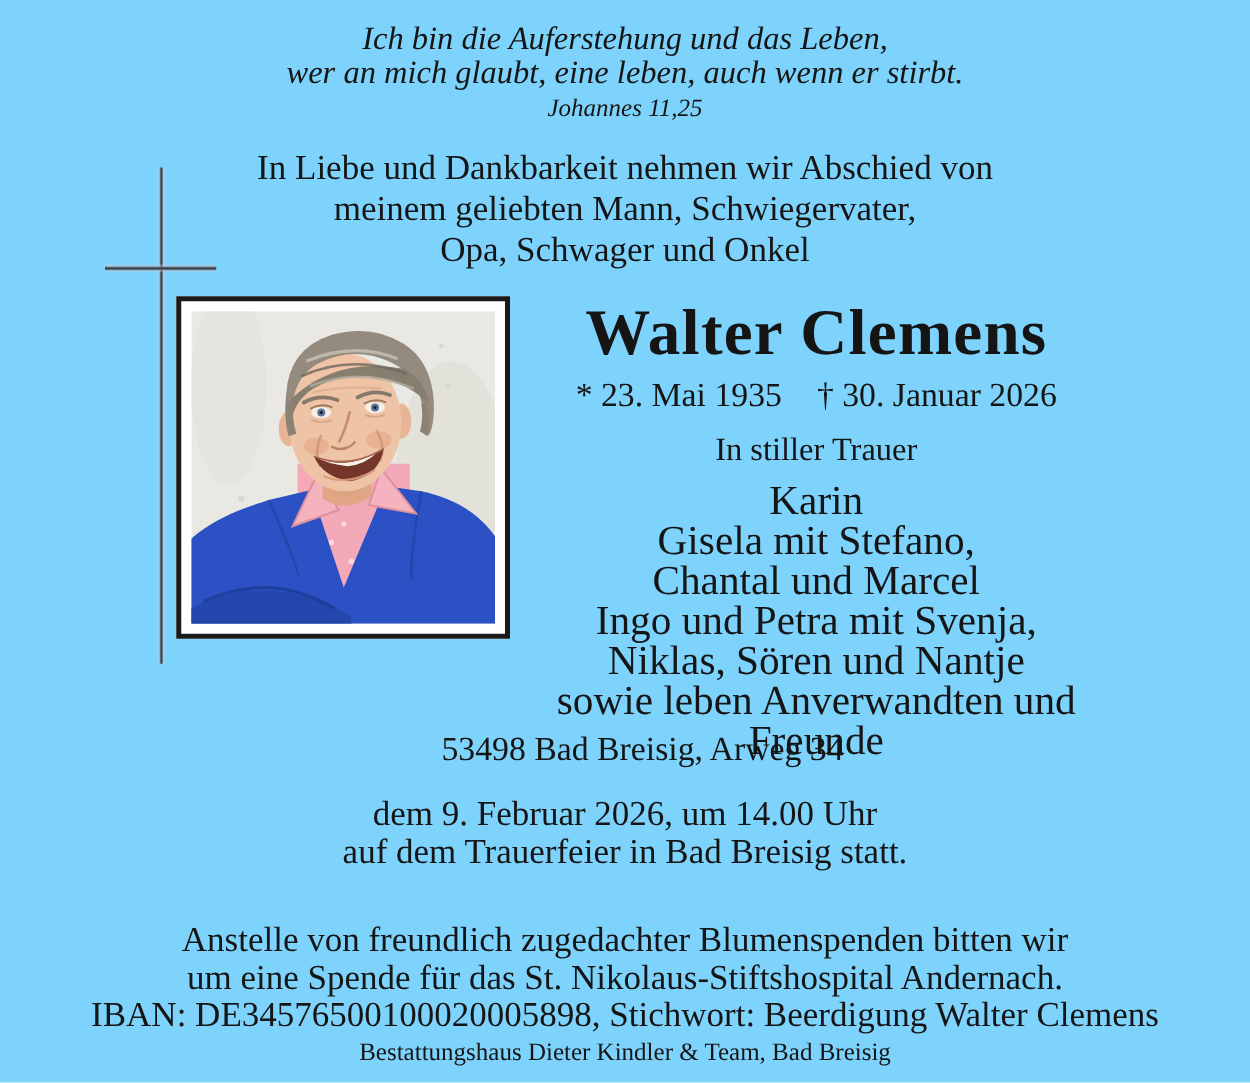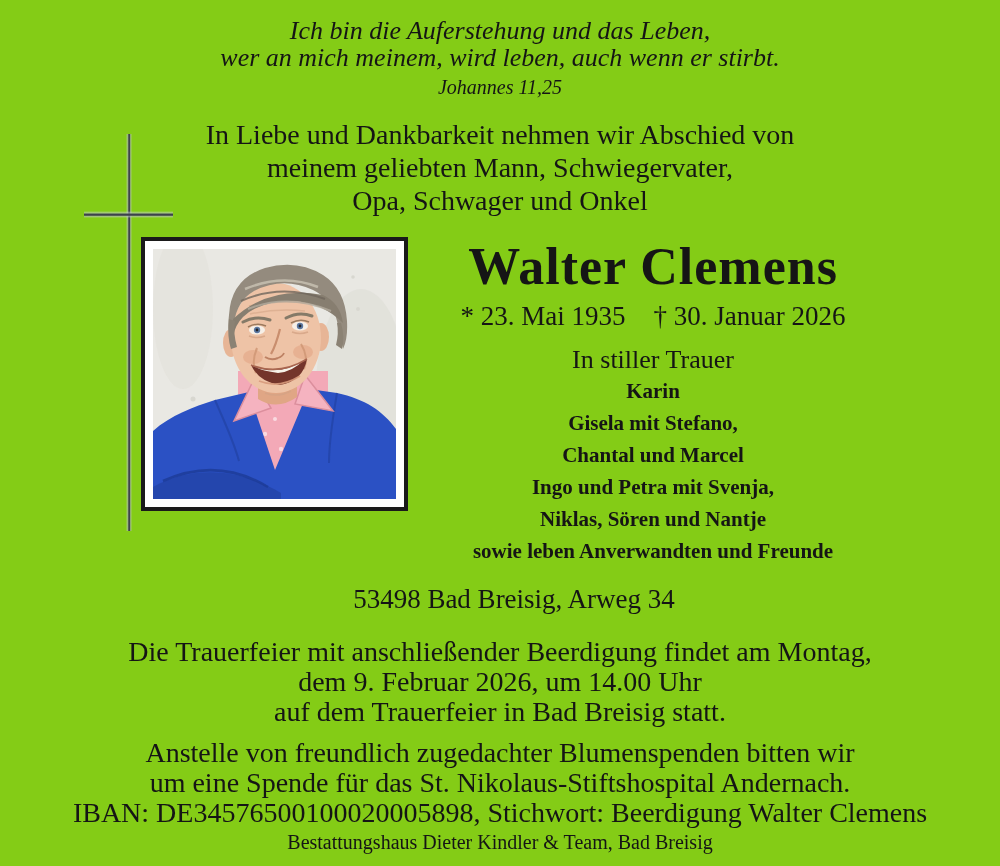--- a/index.html
+++ b/index.html
@@ -4,21 +4,21 @@
 <style>
   html, body {
     margin: 0;
     padding: 0;
     background: #ffffff;
   }
   .page {
     position: relative;
     width: 1000px;
     height: 866px;
-    background: #84cc16;
+    background: #7dd3fc;
     color: #151515;
     font-family: "Liberation Serif", "DejaVu Serif", serif;
     overflow: hidden;
   }
   .centered { text-align: center; }
 
   
   .quote {
     position: absolute;
     top: 17px; left: 0; right: 0;
@@ -97,23 +97,23 @@
     line-height: 27px;
     white-space: nowrap;
   }
   .dates .death { margin-left: 28px; text-align: right; }
   .mourning-heading {
     margin-top: 17px;
     font-size: 26px;
     line-height: 26px;
   }
   .mourners {
-    margin-top: 2px;
-    font-size: 21px;
-    font-weight: 700;
+    margin-top: 12px;
+    font-size: 33px;
+    font-weight: 400;
     line-height: 32px;
   }
 
   
   .address {
     position: absolute;
     top: 586px; left: 0; right: 0;
     font-size: 27px;
     line-height: 27px;
     margin-left: 28px;
@@ -137,21 +137,21 @@
     line-height: 22px;
   }
 </style>
 </head>
 <body>
 
 <div class="page">
 
   <div class="quote centered">
     <div>Ich bin die Auferstehung und das Leben,</div>
-    <div>wer an mich meinem, wird leben, auch wenn er stirbt.</div>
+    <div>wer an mich glaubt, eine leben, auch wenn er stirbt.</div>
     <div class="source">Johannes 11,25</div>
   </div>
 
   <div class="intro centered">
     <div>In Liebe und Dankbarkeit nehmen wir Abschied von</div>
     <div>meinem geliebten Mann, Schwiegervater,</div>
     <div>Opa, Schwager und Onkel</div>
   </div>
 
   <div class="cross-v"></div>
@@ -246,21 +246,20 @@
       <div>Chantal und Marcel</div>
       <div>Ingo und Petra mit Svenja,</div>
       <div>Niklas, Sören und Nantje</div>
       <div>sowie leben Anverwandten und Freunde</div>
     </div>
   </div>
 
   <div class="address centered">53498 Bad Breisig, Arweg 34</div>
 
   <div class="funeral-info centered">
-    <div>Die Trauerfeier mit anschließender Beerdigung findet am Montag,</div>
     <div>dem 9. Februar 2026, um 14.00 Uhr</div>
     <div>auf dem Trauerfeier in Bad Breisig statt.</div>
   </div>
 
   <div class="donation-info centered">
     <div>Anstelle von freundlich zugedachter Blumenspenden bitten wir</div>
     <div>um eine Spende für das St. Nikolaus-Stiftshospital Andernach.</div>
     <div>IBAN: DE34576500100020005898, Stichwort: Beerdigung Walter Clemens</div>
   </div>
 

